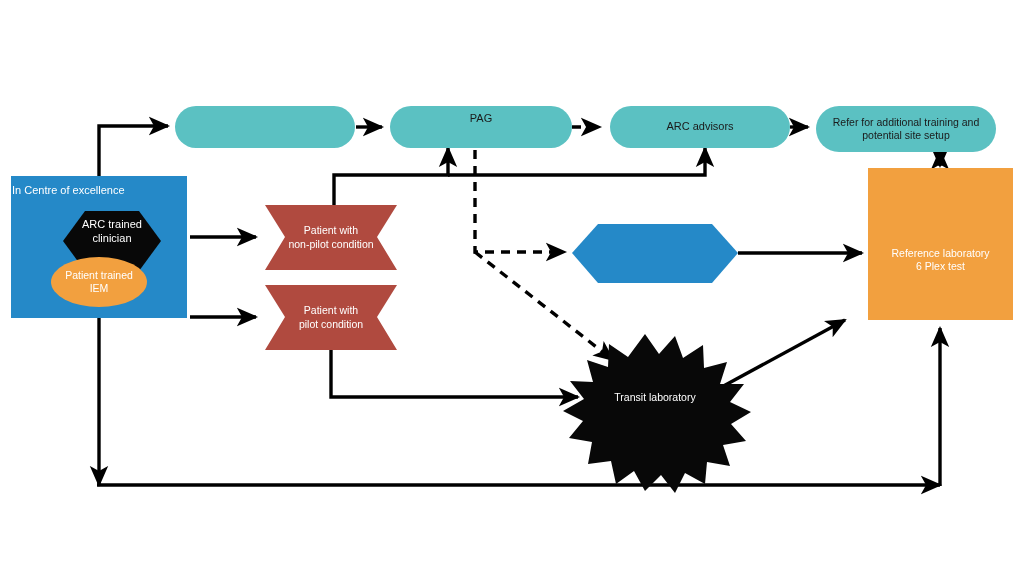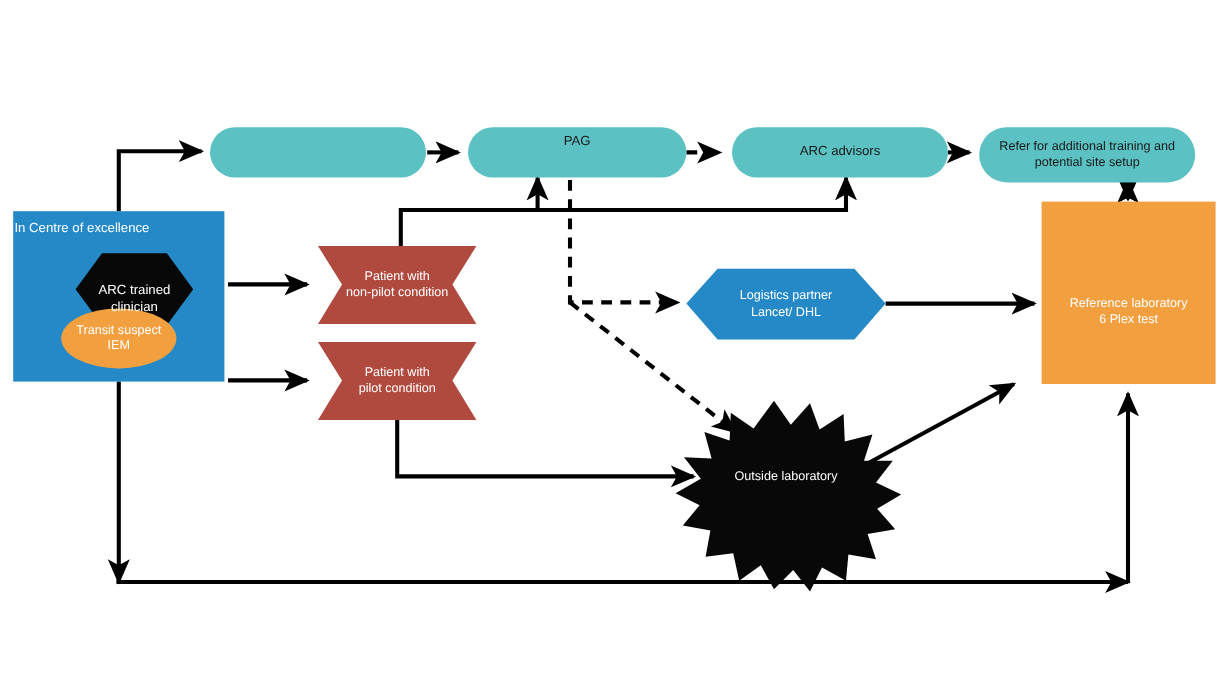--- a/index.html
+++ b/index.html
@@ -121,33 +121,31 @@
 
   <div class="node-label fs11 lbl-dark" style="left:390px; top:106px; width:182px; height:26px;">PAG</div>
 
   <div class="node-label fs11 lbl-dark" style="left:610px; top:106px; width:180px; height:42px;">ARC advisors</div>
 
   <div class="node-label fs10 lbl-dark" style="left:820px; top:106px; width:172px; height:46px;">Refer for additional training and
 potential site setup</div>
 
   <div class="node-label fs11" style="left:12px; top:182px; width:160px; height:18px; justify-content:flex-start; text-align:left;">In Centre of excellence</div>
 
-  <div class="node-label fs11" style="left:55px; top:220px; width:114px; height:60px;">ARC trained
+  <div class="node-label fs11" style="left:55px; top:202px; width:114px; height:60px;">ARC trained
 clinician</div>
 
-  <div class="node-label fs10" style="left:51px; top:259px; width:96px; height:46px;">Transit suspect
+  <div class="node-label fs10" style="left:51px; top:259px; width:96px; height:46px;">Patient trained
 IEM</div>
 
   <div class="node-label fs10" style="left:271px; top:205px; width:120px; height:65px;">Patient with
 non-pilot condition</div>
 
   <div class="node-label fs10" style="left:271px; top:285px; width:120px; height:65px;">Patient with
 pilot condition</div>
 
-  <div class="node-label fs10" style="left:594px; top:224px; width:122px; height:59px;">Logistics partner
-Lancet/ DHL</div>
 
-  <div class="node-label fs10" style="left:588px; top:378px; width:134px; height:40px;">Outside laboratory</div>
+  <div class="node-label fs10" style="left:588px; top:378px; width:134px; height:40px;">Transit laboratory</div>
 
   <div class="node-label fs10" style="left:872px; top:168px; width:137px; height:184px;">Reference laboratory
 6 Plex test</div>
 
 </div>
 
 </body></html>

